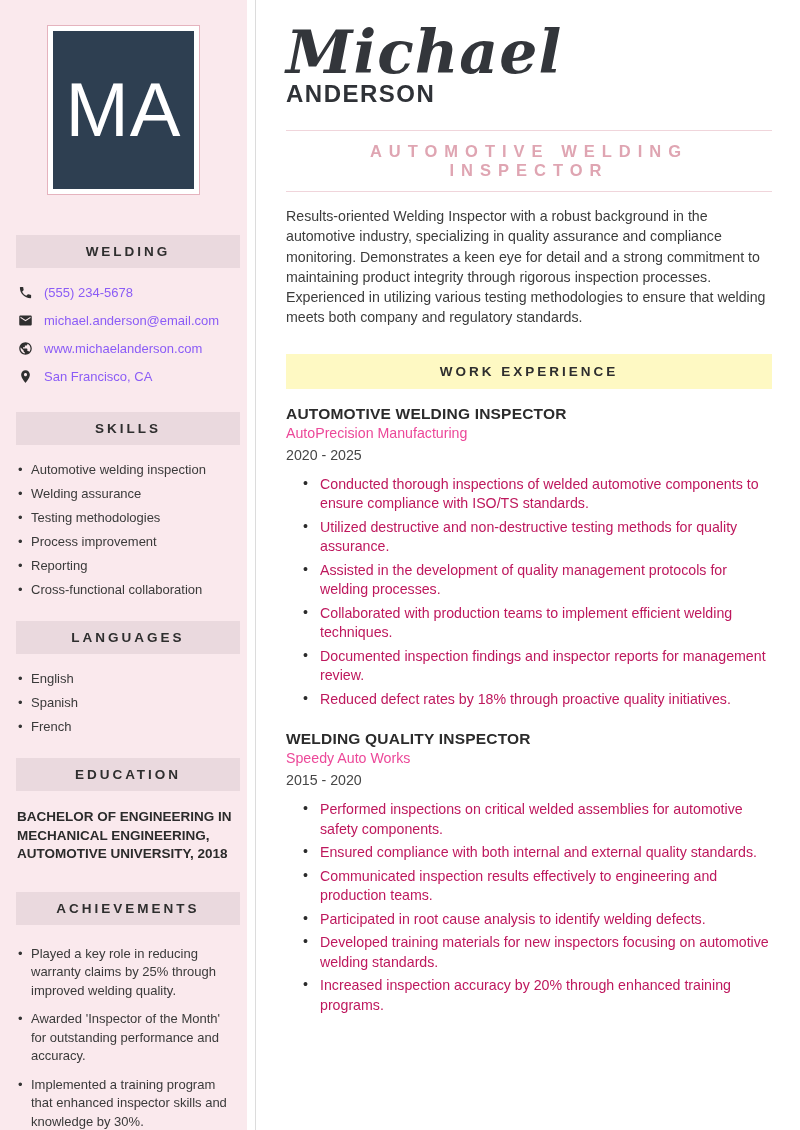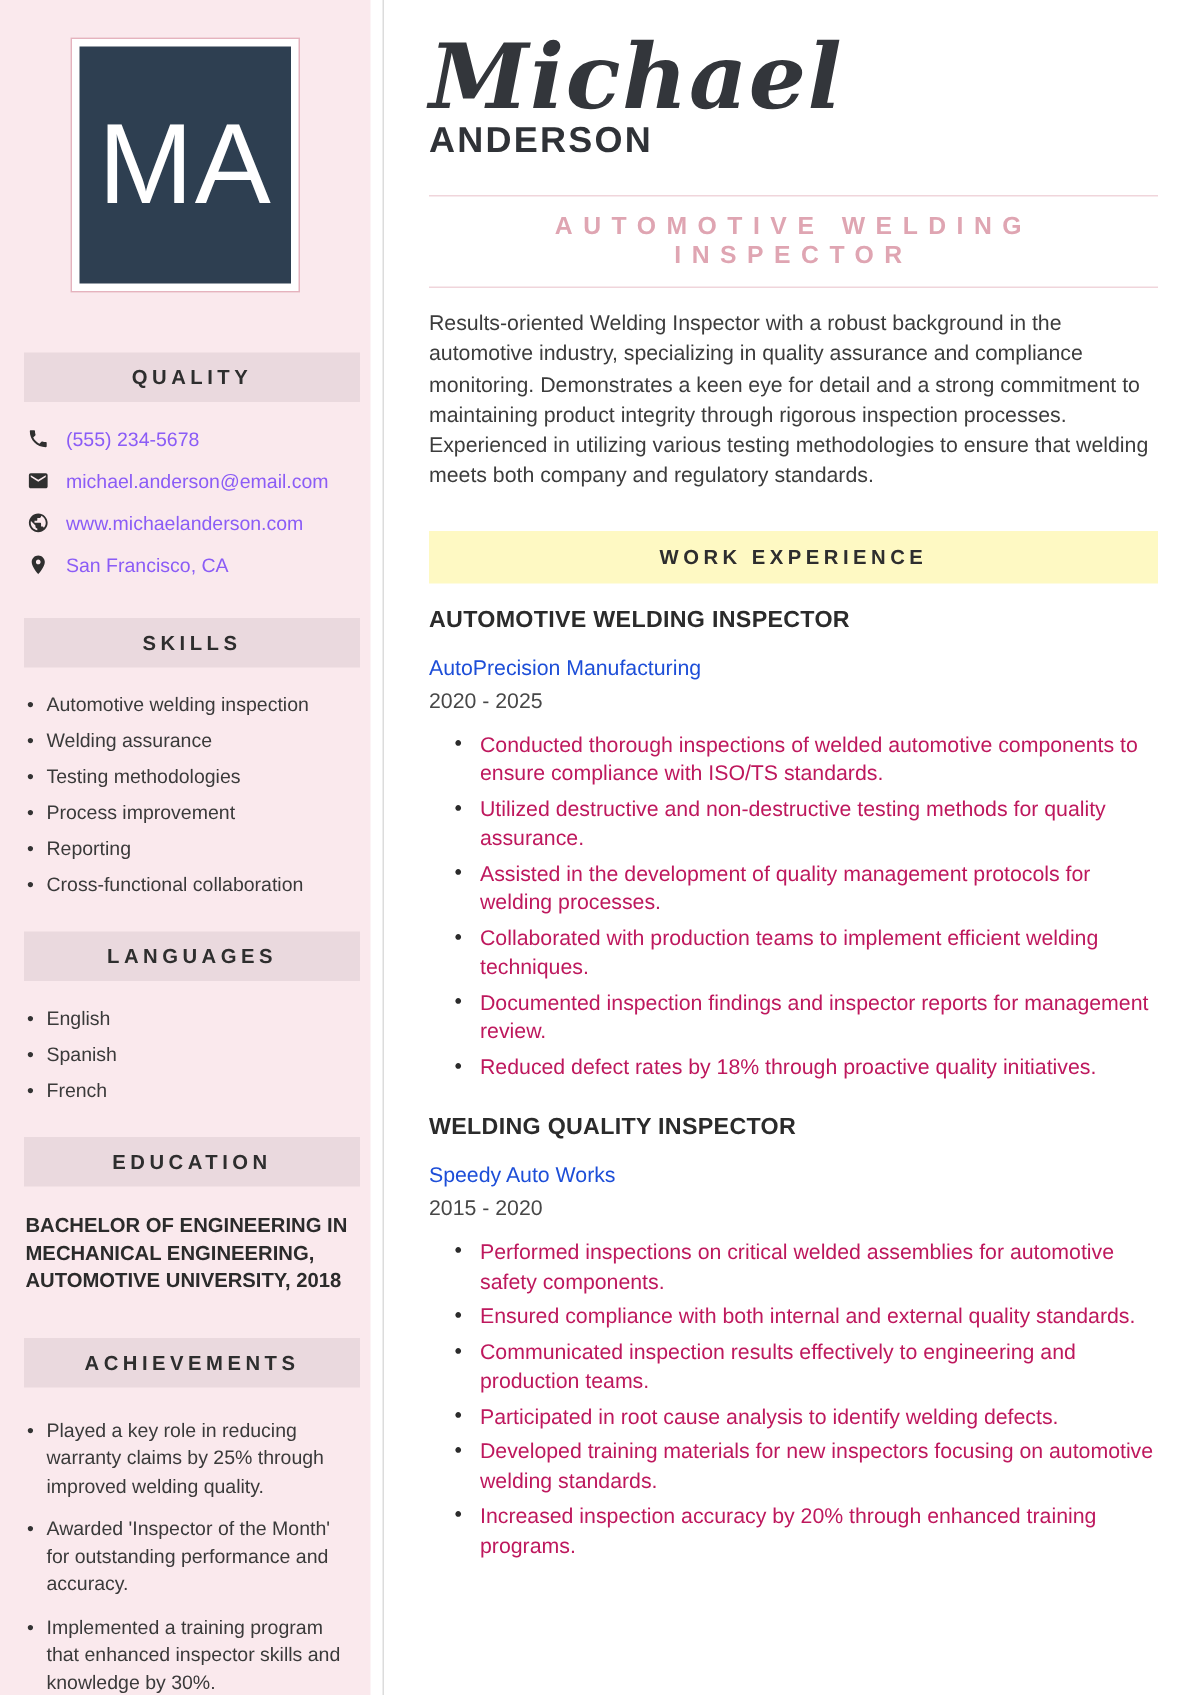--- a/index.html
+++ b/index.html
@@ -160,23 +160,23 @@
     padding:10px 0;
   }
   .job { margin-top:16px; }
   .job-title {
     font-size:15.5px;
     font-weight:bold;
     color:#2b2b2b;
     letter-spacing:0.2px;
   }
   .job-company {
-    margin-top:15px;
+    margin-top:2px;
     font-size:14.2px;
-    color:#1d4ed8;
+    color:#ec4899;
   }
   .job-dates {
     margin-top:6px;
     font-size:14.2px;
     color:#474747;
   }
   ul.job-bullets { list-style:none; margin:12px 0 0 17px; }
   ul.job-bullets li {
     position:relative;
     padding-left:17px;
@@ -196,21 +196,21 @@
 <body>
 
 <aside class="sidebar">
 
   <div class="monogram-frame">
     <div class="monogram-box">
       <span class="monogram-text">MA</span>
     </div>
   </div>
 
-  <div class="side-band band-contact">QUALITY</div>
+  <div class="side-band band-contact">WELDING</div>
   <div class="contact-list">
     <div class="contact-row">
       <span class="cicon">
         <svg viewBox="0 0 24 24">
             <path d="M6.62 10.79c1.44 2.83 3.76 5.14 6.59 6.59l2.2-2.2c.27-.27.67-.36 1.02-.24 1.12.37 2.33.57 3.57.57.55 0 1 .45 1 1V20c0 .55-.45 1-1 1-9.39 0-17-7.61-17-17 0-.55.45-1 1-1h3.5c.55 0 1 .45 1 1 0 1.25.2 2.45.57 3.57.11.35.03.74-.25 1.02l-2.2 2.2z"></path>
           </svg>
       </span>
       <span>(555) 234-5678</span>
     </div>
     <div class="contact-row">

